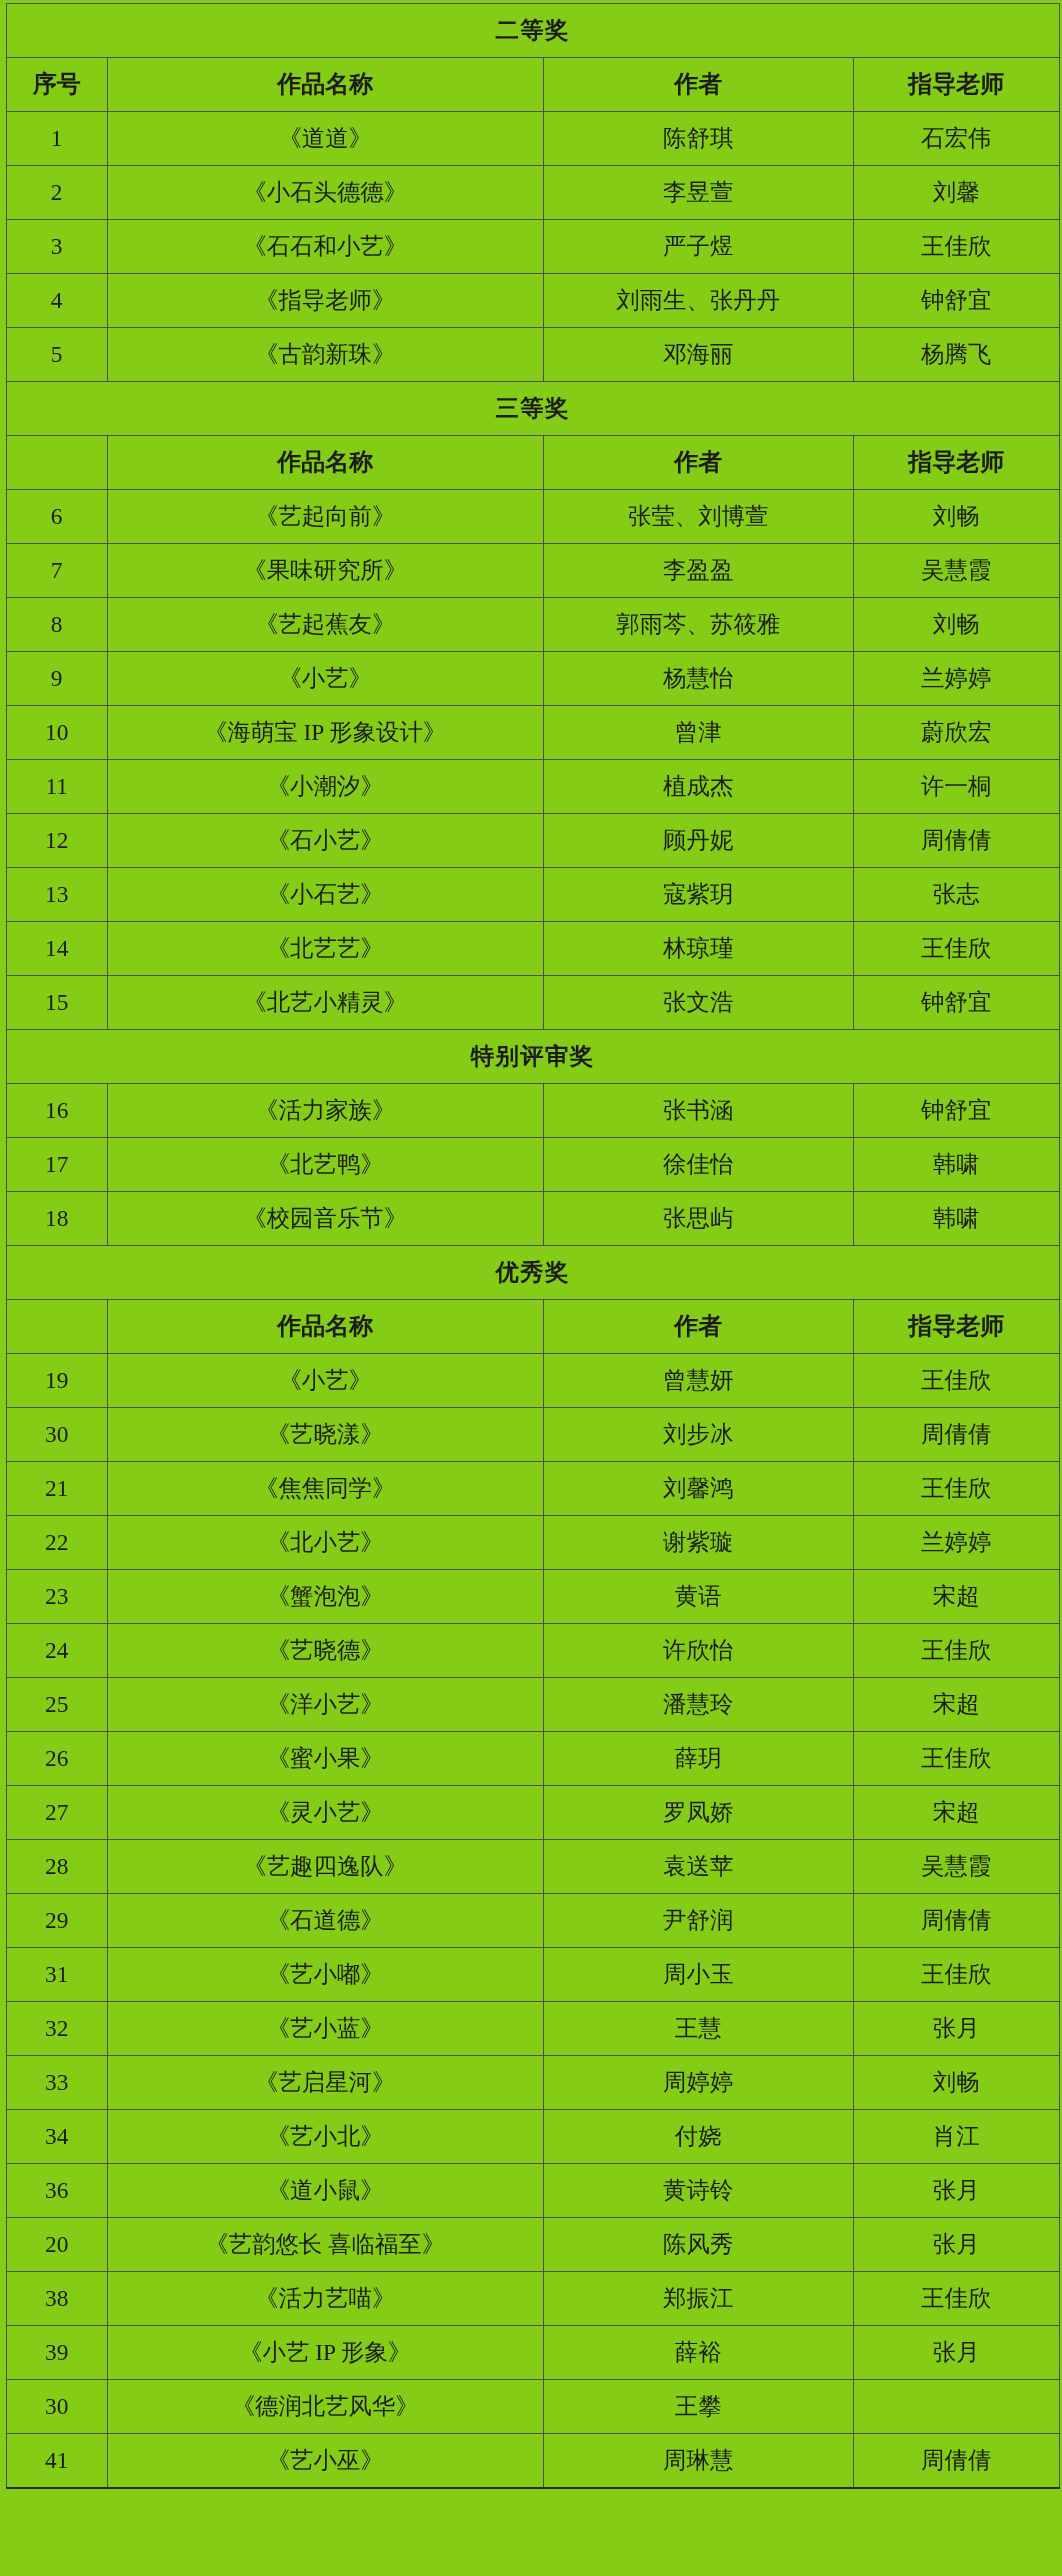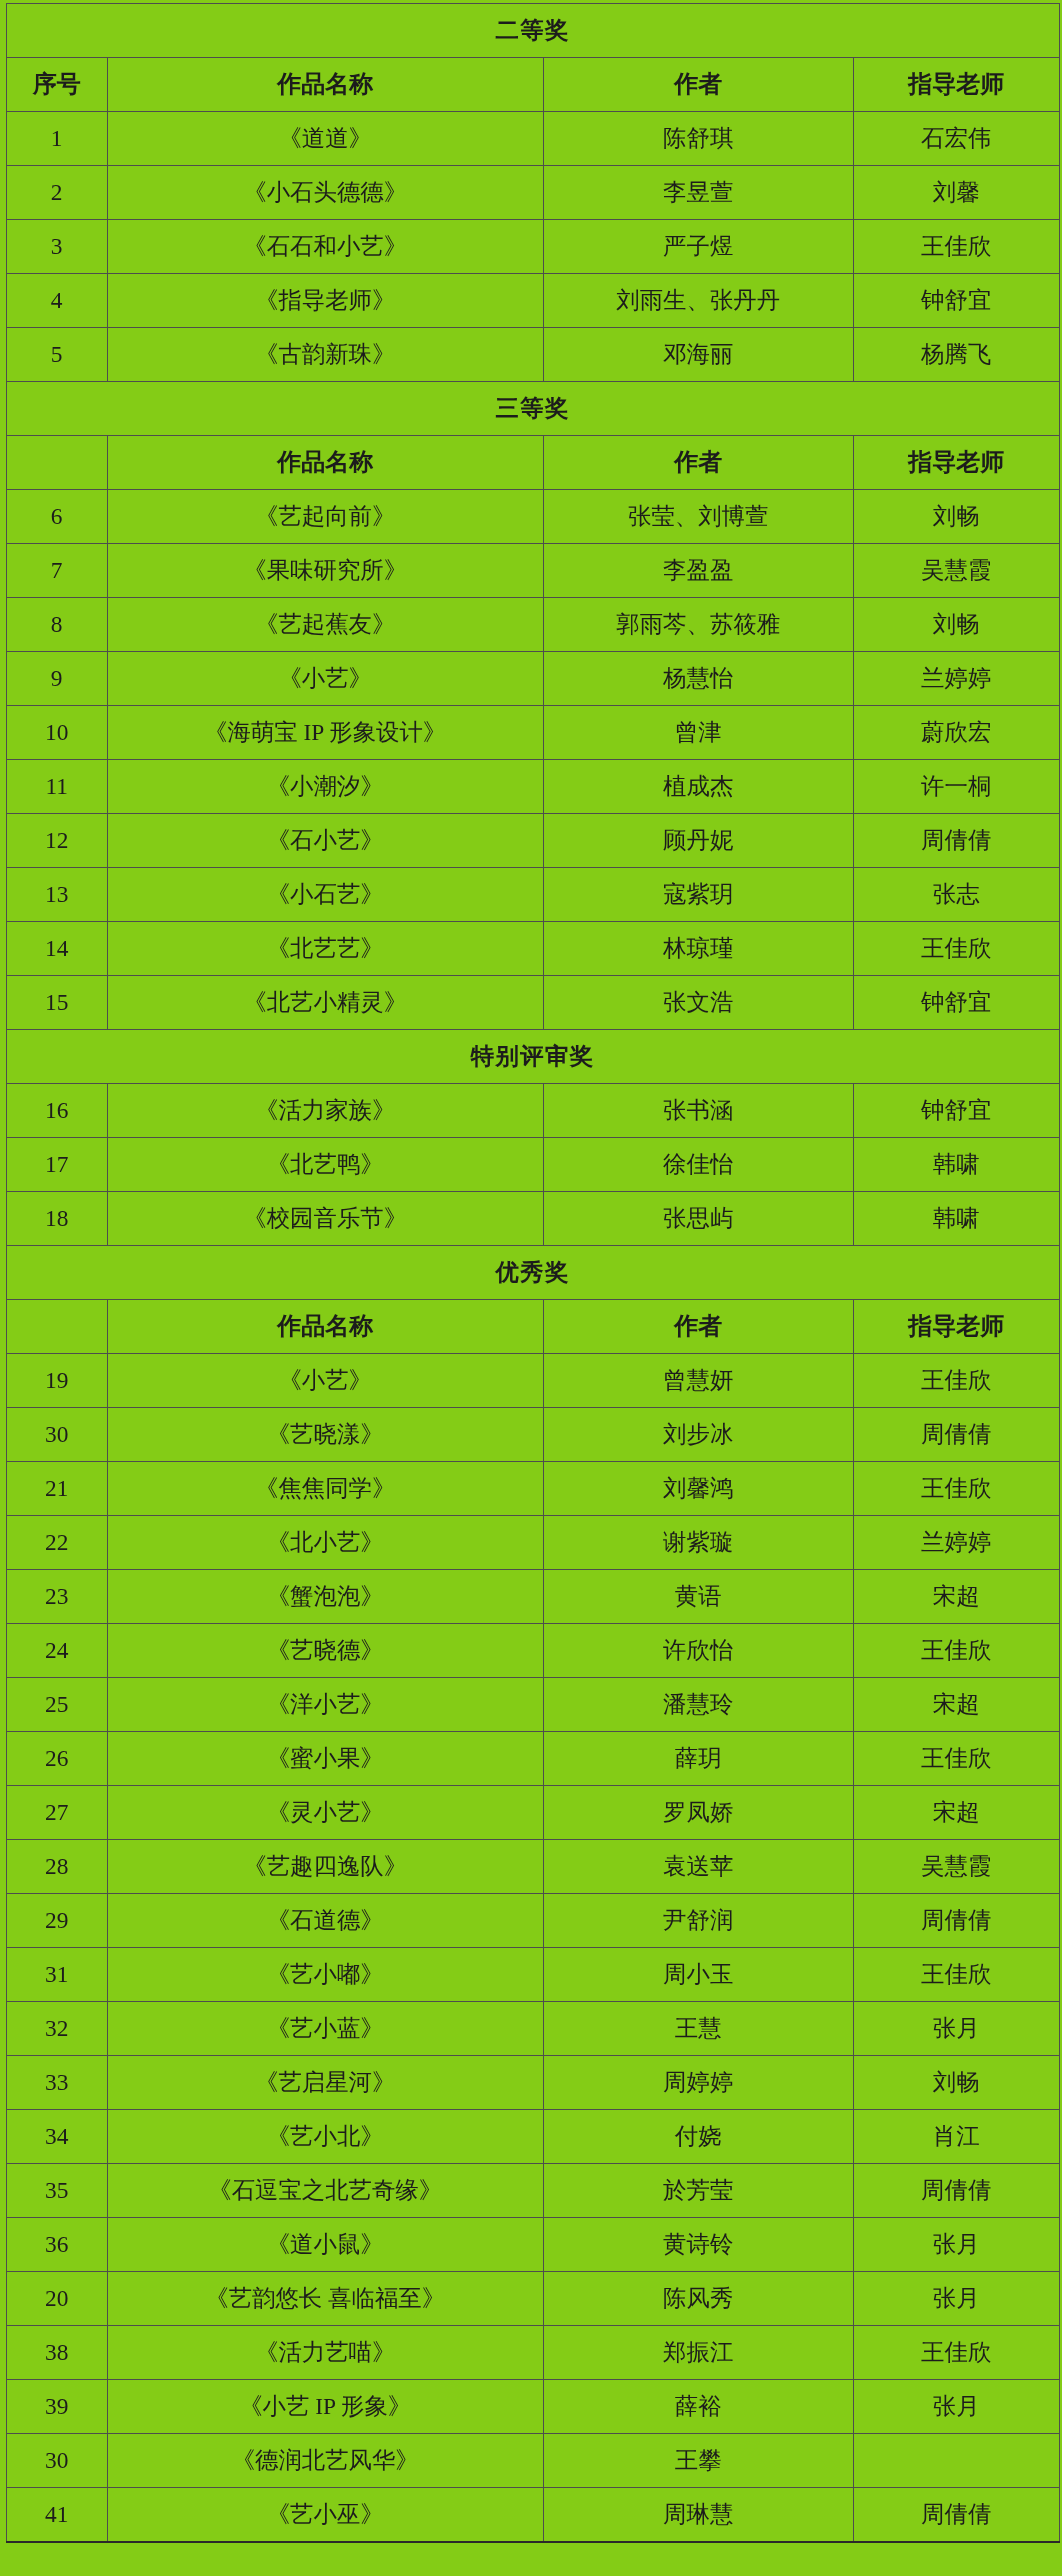--- a/index.html
+++ b/index.html
@@ -293,26 +293,20 @@
           <td>周婷婷</td>
           <td>刘畅</td>
         </tr>
         <tr class="data-row">
           <td class="col-no">34</td>
           <td>《艺小北》</td>
           <td>付娆</td>
           <td>肖江</td>
         </tr>
         <tr class="data-row">
-          <td class="col-no">35</td>
-          <td>《石逗宝之北艺奇缘》</td>
-          <td>於芳莹</td>
-          <td>周倩倩</td>
-        </tr>
-        <tr class="data-row">
           <td class="col-no">36</td>
           <td>《道小鼠》</td>
           <td>黄诗铃</td>
           <td>张月</td>
         </tr>
         <tr class="data-row">
           <td class="col-no">20</td>
           <td>《艺韵悠长 喜临福至》</td>
           <td>陈风秀</td>
           <td>张月</td>

